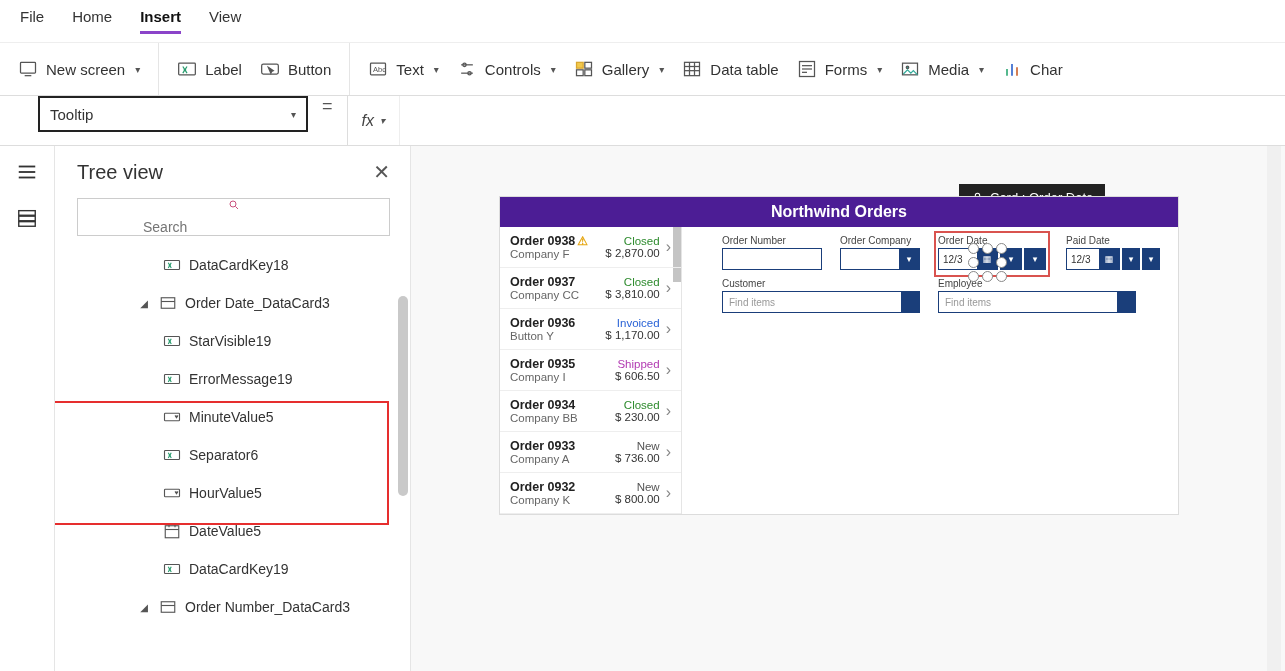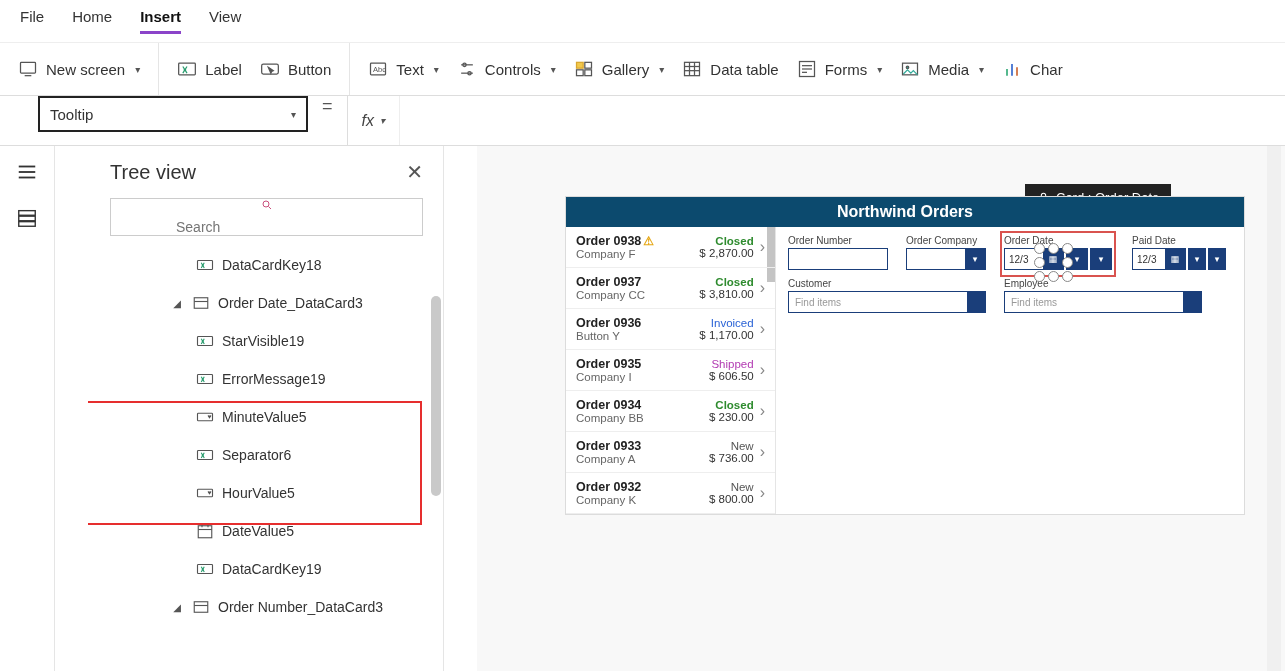--- a/index.html
+++ b/index.html
@@ -21,21 +21,21 @@
 .chev { font-size:10px; color:#555; margin-left:2px; }
 
 
 .formula-row { display:flex; align-items:flex-start; height:50px; border-bottom:1px solid #ddd; }
 .prop-select { width:270px; margin-left:38px; height:36px; border:2px solid #222; display:flex; align-items:center; padding:0 10px; font-size:15px; justify-content:space-between; }
 .eq { padding:0 14px; font-size:18px; color:#555; }
 .fx { border-left:1px solid #ddd; height:100%; display:flex; align-items:center; padding:0 14px; font-style:italic; font-size:16px; color:#444; gap:4px; }
 .fx-input { flex:1; height:100%; border-left:1px solid #eee; }
 
 
-.main { display:flex; height:calc(671px - 42px - 54px - 50px);gap:33px; }
+.main { display:flex; height:calc(671px - 42px - 54px - 50px); }
 .rail { width:55px; border-right:1px solid #e5e5e5; display:flex; flex-direction:column; align-items:center; padding-top:14px; gap:22px; }
 .rail-btn { width:24px; height:24px; display:flex; align-items:center; justify-content:center; cursor:pointer; position:relative; }
 .rail-btn.active::before { content:""; position:absolute; left:-18px; top:-4px; bottom:-4px; width:3px; background:#8b44c9; }
 
 
 .tree-panel { width:356px; border-right:1px solid #e5e5e5; display:flex; flex-direction:column; position:relative; }
 .tree-header { display:flex; align-items:center; justify-content:space-between; padding:14px 20px 10px 22px; }
 .tree-header h2 { font-size:20px; font-weight:400; }
 .close-x { font-size:20px; cursor:pointer; color:#555; }
 .search-box { margin:4px 20px 10px 22px; border:1px solid #ccc; height:38px; display:flex; align-items:center; padding:0 10px; gap:8px;flex-direction:column; }
@@ -44,53 +44,53 @@
 .tree-item { display:flex; align-items:center; height:38px; font-size:14px; gap:8px; cursor:pointer; }
 .tree-item .ico { width:18px; height:18px; display:flex; align-items:center; justify-content:center; }
 .caret { width:14px; text-align:center; font-size:10px; color:#555; }
 .red-box { position:absolute; border:2px solid #e62e2e; pointer-events:none; }
 .scroll-thumb { position:absolute; right:2px; top:50px; width:10px; height:200px; background:#c9c9c9; border-radius:5px; }
 
 
 .canvas-area { flex:1; background:#f8f8f8; position:relative; }
 .scroll-v { position:absolute; right:4px; top:0; bottom:0; width:14px; background:#f0f0f0; }
 .app-frame { position:absolute; left:88px; top:50px; width:680px; border:1px solid #dcdcdc; background:#fff; }
-.app-header { background:#0c4a6e; color:#fff; text-align:center; font-weight:600; font-size:16px; padding:6px 0; }
+.app-header { background:#4c1d95; color:#fff; text-align:center; font-weight:600; font-size:16px; padding:6px 0; }
 .app-body { display:flex; }
 .order-list { width:220px; border-right:1px solid #e5e5e5; }
 .order-row { display:flex; align-items:center; padding:7px 10px; border-bottom:1px solid #eee; cursor:pointer; position:relative; }
 .order-left { flex:1; }
 .order-name { font-size:12.5px; font-weight:600; color:#222; display:flex; align-items:center; gap:2px; }
 .order-company { font-size:11.5px; color:#666; }
 .order-right { text-align:right; margin-right:6px; }
 .order-status { font-size:11.5px; }
 .order-amt { font-size:11.5px; color:#333; }
 .arrow { color:#888; font-size:16px; }
 .list-scroll { position:absolute; right:0; top:0; width:8px; height:55px; background:#c4c4c4; }
 
 .form-area { flex:1; padding:8px 12px; font-size:10.5px; position:relative; }
-.form-row { display:flex; gap:18px; margin-bottom:8px; }
+.form-row { display:flex; gap:18px; margin-bottom:8px;margin-left:28px; }
 .fcol { display:flex; flex-direction:column; gap:2px; }
 .flabel { font-size:10px; color:#444; }
 .tbox { border:1px solid #1a3e7a; height:22px; background:#fff; }
 .dbox { border:1px solid #1a3e7a; height:22px; display:flex; }
 .dbox .dsel { width:20px; background:#1a3e7a; display:flex; align-items:center; justify-content:center; color:#fff; font-size:9px; }
 .dbox .dtxt { flex:1; display:flex; align-items:center; padding:0 4px; font-size:10px; }
 .find { border:1px solid #1a3e7a; height:22px; display:flex; align-items:center; padding:0 6px; color:#999; font-size:10px; position:relative; }
 .find::after { content:""; position:absolute; right:0; top:0; bottom:0; width:18px; background:#1a3e7a; }
 .notes-box { border:1px solid #1a3e7a; height:26px; }
 
 .sel-box { position:absolute; border:2px solid #d9534f; }
 .handles { position:absolute; }
 .handle { position:absolute; width:11px; height:11px; border:1px solid #888; border-radius:50%; background:#fff; }
 
 .tooltip { position:absolute; background:#222; color:#fff; font-size:13px; padding:6px 12px; display:flex; align-items:center; gap:6px; }
 .tooltip::after { content:""; position:absolute; bottom:-6px; left:50%; margin-left:-6px; border:6px solid transparent; border-top-color:#222; border-bottom:none; }
 
-.st-closed { color:#2e8b2e;font-weight:bold; }
+.st-closed { color:#2e8b2e; }
 .st-invoiced { color:#2a63d6; }
 .st-shipped { color:#b23ab2; }
 .st-new { color:#555; }
 .warn-ico { color:#e6a817; font-size:12px; }
 </style>
 </head>
 <body>
 
 <div class="menubar">
   <div class="menu-item">File</div>

